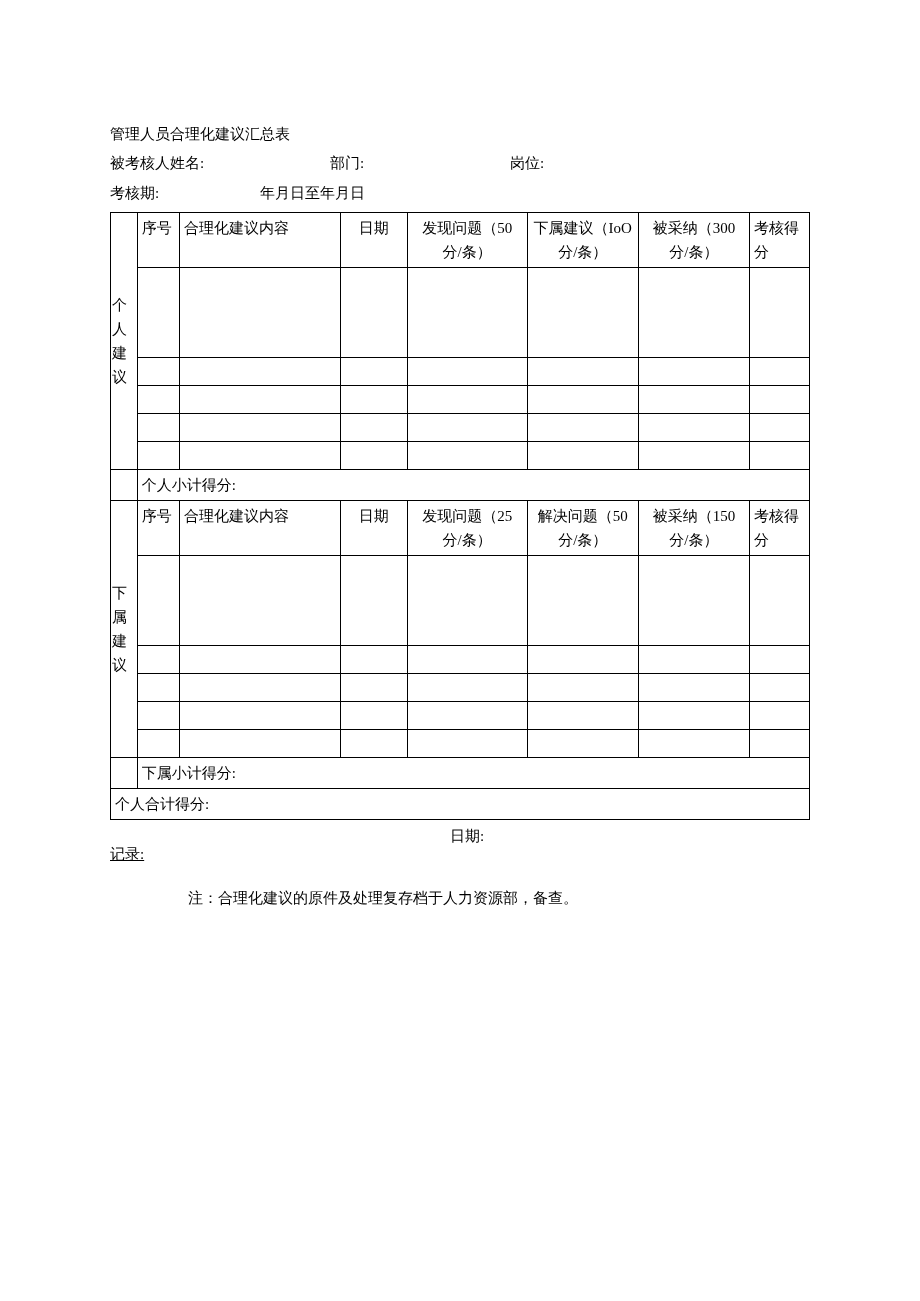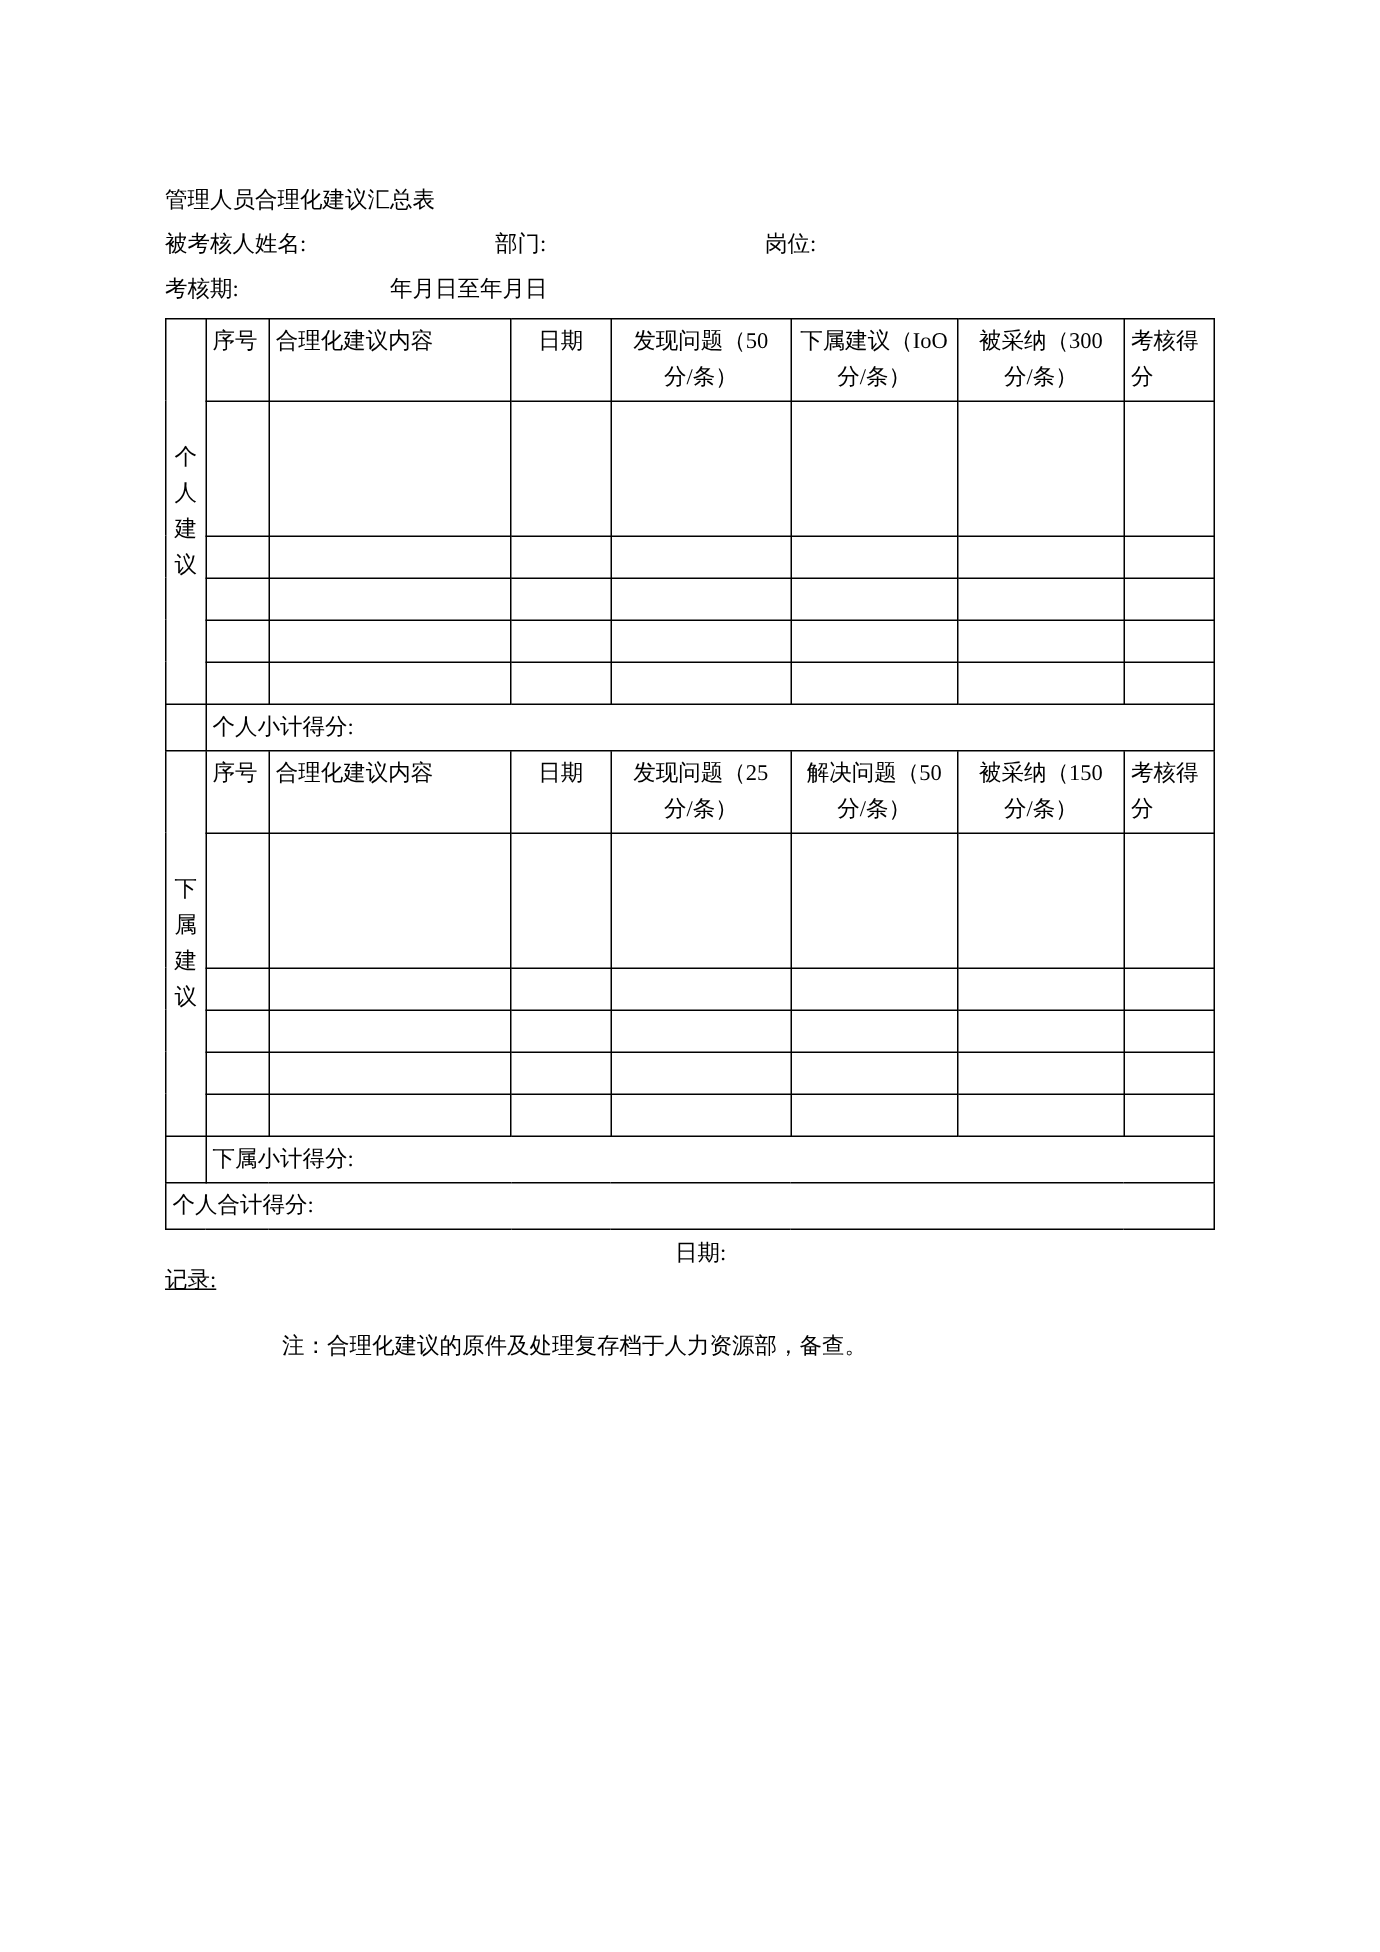--- a/index.html
+++ b/index.html
@@ -31,21 +31,20 @@
     td, th {
       border: 1px solid #000;
       padding: 3px 4px;
       font-weight: normal;
       text-align: left;
       vertical-align: top;
       font-size: 15px;
       line-height: 1.6;
     }
     .vlabel {
-      text-align: center;
       vertical-align: middle;
       width: 24px;
       padding: 12px 1px;
     }
     .th-seq { width: 38px; margin-left: 46px; }
     .th-content { width: 145px; }
     .th-date { width: 60px; text-align: center; }
     .th-find { width: 108px; text-align: center;}
     .th-solve { width: 100px; text-align: center;}
     .th-adopt { width: 100px; text-align: center;}

